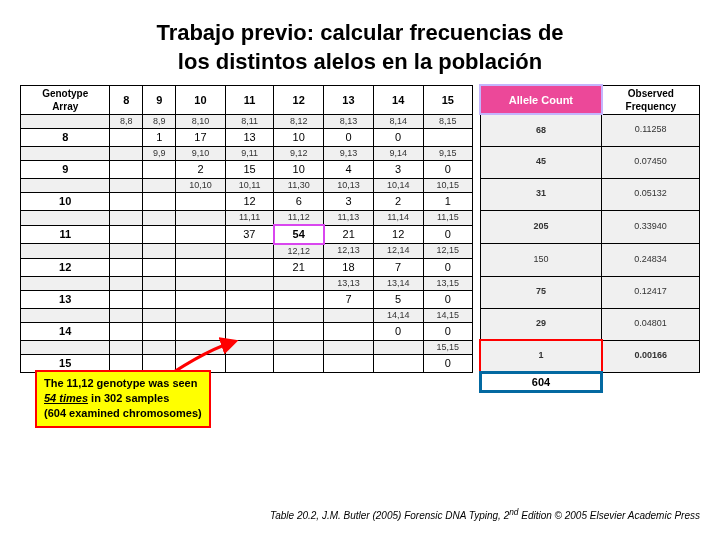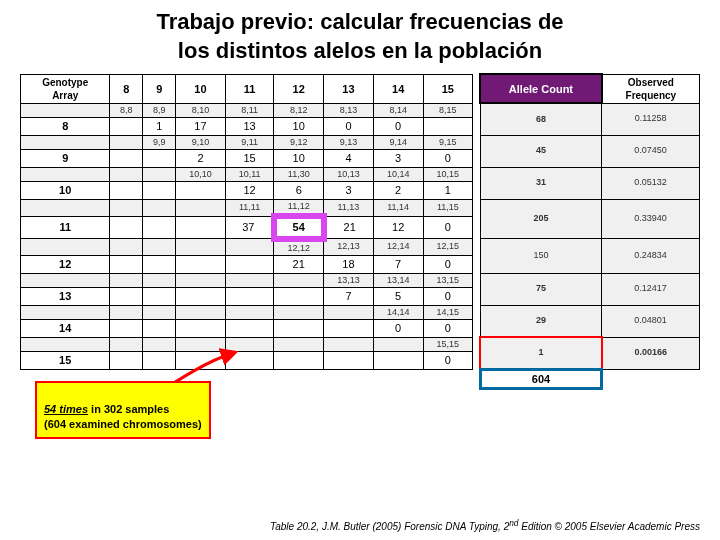--- a/index.html
+++ b/index.html
@@ -6,21 +6,21 @@
     body {
       width: 720px;
       height: 540px;
       background: #fff;
       font-family: Arial, sans-serif;
       overflow: hidden;
     }
     .page {
       width: 720px;
       height: 540px;
-      padding: 8px 20px;
+      padding: 19px 20px;
       display: flex;
       flex-direction: column;
     }
     .title {
       font-size: 22px;
       font-weight: bold;
       text-align: center;
       margin-bottom: 8px;
       line-height: 1.3;
     }
@@ -103,21 +103,21 @@
           <th rowspan="2" style="font-size:10px;margin-left:24px;">Genotype<br>Array</th>
           <th>8</th>
           <th>9</th>
           <th>10</th>
           <th>11</th>
           <th>12</th>
           <th>13</th>
           <th>14</th>
           <th>15</th>
           <th style="border:none;background:#fff;width:6px;"></th>
-          <th class="allele-count-header" style="border:2px solid #000000; color:#fff; background:#701a75;">Allele Count</th>
+          <th class="allele-count-header" style="border:2px solid #c4b5fd; color:#fff; background:#ec4899;">Allele Count</th>
           <th class="observed-header" style="font-size:10px;">Observed<br>Frequency</th>
         </tr>
       </thead>
       <tbody>
 
         <tr class="sub-row">
           <td></td>
           <td class="small-cell">8,8</td>
           <td class="small-cell">8,9</td>
           <td class="small-cell">8,10</td>
@@ -210,21 +210,21 @@
           <td style="border:none;background:#fff;"></td>
           <td rowspan="2" style="font-weight:bold;">205</td>
           <td rowspan="2">0.33940</td>
         </tr>
         <tr>
           <td class="row-label" style="font-weight:bold;">11</td>
           <td></td>
           <td></td>
           <td></td>
           <td>37</td>
-          <td style="font-weight:bold; border:6px solid #d946ef;">54</td>
+          <td style="font-weight:bold; border:2px solid #d946ef;">54</td>
           <td>21</td>
           <td>12</td>
           <td>0</td>
           <td style="border:none;background:#fff;"></td>
         </tr>
 
         <tr class="sub-row">
           <td></td>
           <td></td>
           <td></td>
@@ -335,21 +335,21 @@
         <tr>
           <td colspan="9" style="border:none;background:#fff;"></td>
           <td style="border:none;background:#fff;"></td>
           <td style="font-weight:bold; border:3px solid #0369a1;">604</td>
           <td style="border:none;background:#fff;"></td>
         </tr>
       </tbody>
     </table>
 
     <div class="tooltip-box">
-      <br>
+      <span>The 11,12 genotype was seen</span><br>
       <span><span style="text-decoration:underline;font-style:italic;">54 times</span> in 302 samples</span><br>
       <span>(604 examined chromosomes)</span>
     </div>
 
     <svg style="position:absolute; bottom:110px; left:100px; width:120px; height:60px; overflow:visible;">
       <defs>
         <marker id="arrowhead" markerWidth="6" markerHeight="6" refX="3" refY="3" orient="auto">
           <polygon points="0 0, 6 3, 0 6" fill="red"></polygon>
         </marker>
       </defs>

